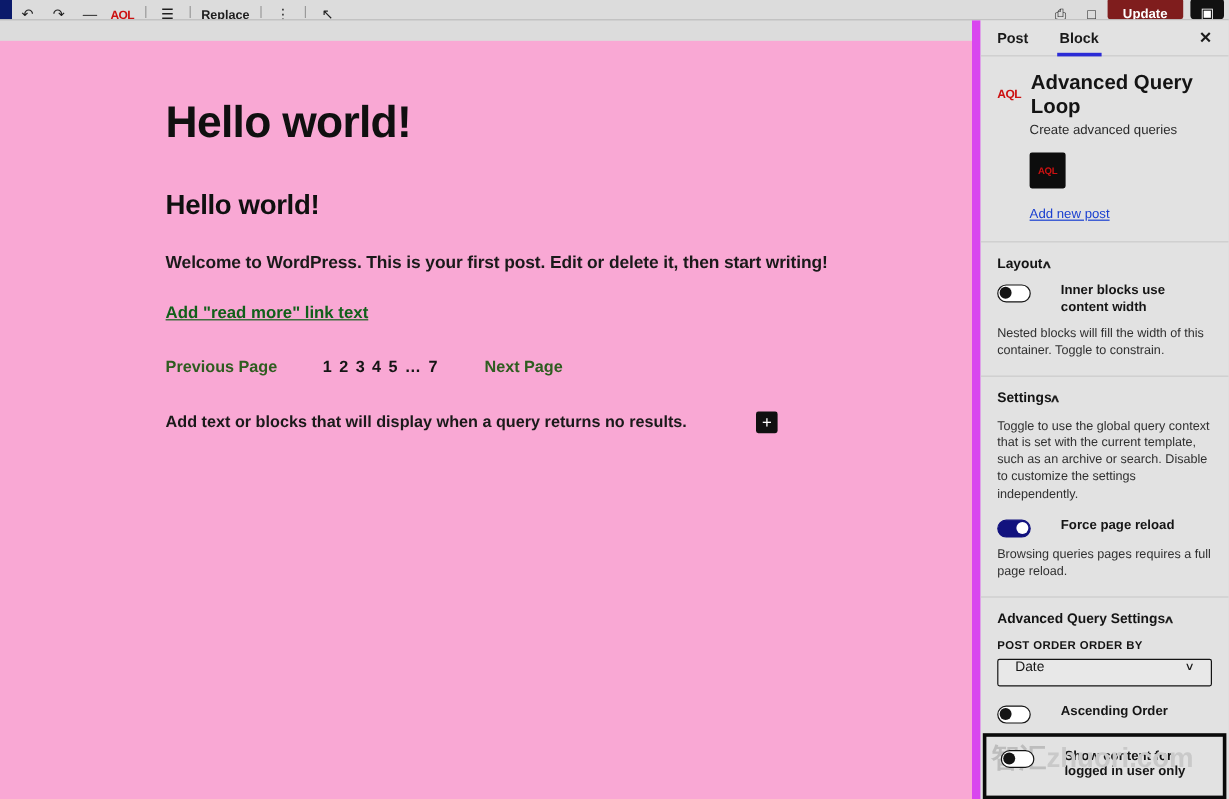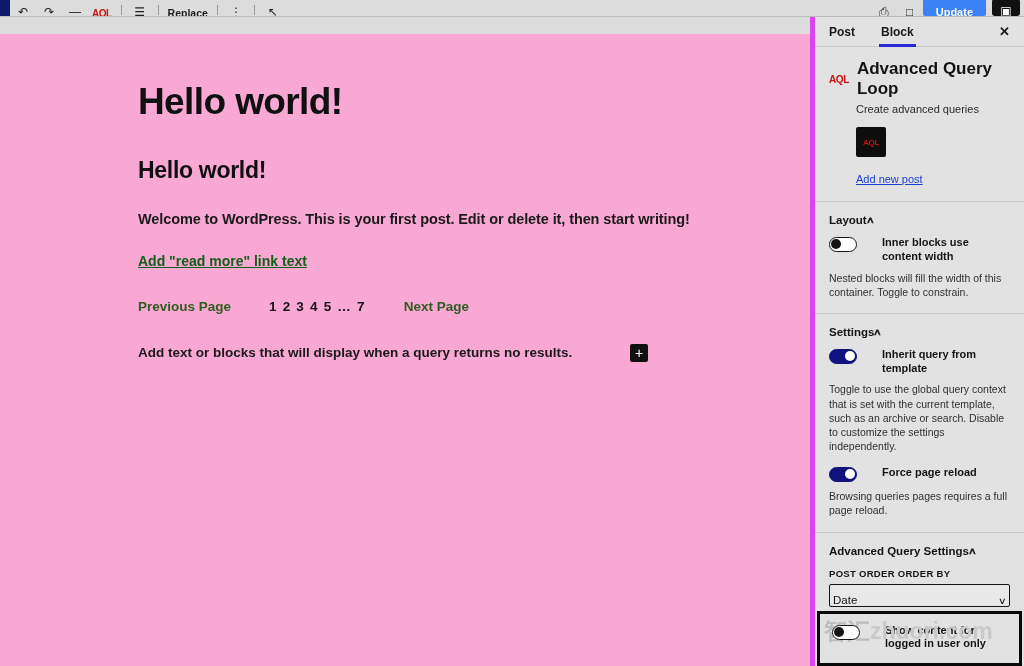--- a/index.html
+++ b/index.html
@@ -28,21 +28,21 @@
     font-size: 11px; color: #1e1e1e; position: relative;
     padding: 0 4px; overflow: hidden;
   }
   .tb-blue-pin { width: 10px; height: 17px; background: #0b1a6b; }
   .tb-sep { width: 1px; height: 10px; background: #9a9a9a; margin: 0 5px 1px 5px; }
   .tb-glyph { font-size: 12px; line-height: 13px; color: #1e1e1e; display: block; transform: translateY(3px); }
   .tb-aql { color: #cc1111; font-weight: bold; font-size: 10px; letter-spacing: -0.5px;
             transform: translateY(3px); display: block; }
   .tb-label { font-size: 10.5px; font-weight: bold; color: #1e1e1e; transform: translateY(3px); display: block; }
   .tb-update {
-    background: #3b82f6; color: #ffffff; font-size: 11px; font-weight: bold;
+    background: #7f1d1d; color: #ffffff; font-size: 11px; font-weight: bold;
     padding: 0 13px; height: 17px; display: flex; align-items: flex-end;
     justify-content: center; border-radius: 2px;
   }
   .tb-update span { transform: translateY(2px); display: block; }
   .tb-dark {
     background: #111; width: 28px; height: 17px; border-radius: 3px;
     display: flex; align-items: flex-end; justify-content: center; margin-left: 6px;
   }
   .tb-dark span { color: #fff; font-size: 12px; transform: translateY(2px); display: block; }
 
@@ -87,21 +87,21 @@
     display: flex; align-items: center; justify-content: center;
     font-size: 14px; line-height: 1; border-radius: 2px;
     margin-left: 12px; font-weight: normal;
   }
 
   
   .sidebar {
     position: absolute; top: 17px; right: 0;
     width: 214px; height: 649px;
     background: #e2e2e2;
-    border-left: 5px solid #d946ef;
+    border-left: 7px solid #d946ef;
     overflow: hidden;
   }
   .sb-tabs {
     display: flex; align-items: center; height: 30px;
     padding: 0 14px; border-bottom: 1px solid #cbcbcb;
     position: relative;
   }
   .sb-tab {
     font-size: 12px; font-weight: bold; color: #1a1a1a;
     margin-right: 26px; height: 30px; display: flex; align-items: center;
@@ -156,21 +156,21 @@
   .toggle-label { font-size: 11px; font-weight: bold; color: #151515; line-height: 1.25; }
   .help-text { font-size: 10.5px; color: #303030; line-height: 1.35; }
 
   .field-label {
     font-size: 9.5px; font-weight: bold; color: #141414;
     letter-spacing: 0.3px; margin-bottom: 5px;
   }
   .select-box {
     width: 100%; height: 23px; background: #e8e8e8;
     border: 1.5px solid #141414; border-radius: 2px;
-    display: flex; align-items: flex-end; padding: 0 3px;
+    display: flex; align-items: flex-start; padding: 0 14px;
     font-size: 11.5px; color: #141414; position: relative;
   }
   .select-box .sel-chev { margin-left: auto; font-size: 9px; transform: scaleX(1.3); }
 
   .highlight-box {
     position: absolute; left: 2px; right: 2px; bottom: 0;
     border: 3px solid #0a0a0a; background: #e2e2e2;
     padding: 10px 12px 12px 12px;
     min-height: 54px;
   }
@@ -292,26 +292,20 @@
         </div>
         <span class="toggle-label">Inner blocks use content width</span>
       </div>
       <div class="help-text">Nested blocks will fill the width of this container. Toggle to constrain.</div>
     </div>
 
     <div class="sb-section">
       <div class="sb-sec-head">
         <span>Settings</span>
         <span class="chev">∧</span>
-      </div>
-      <div class="toggle-row">
-        <div class="toggle on">
-          <div class="knob"></div>
-        </div>
-        <span class="toggle-label">Inherit query from template</span>
       </div>
       <div class="help-text" style="margin-bottom:13px;">Toggle to use the global query context that is set with the current template, such as an archive or search. Disable to customize the settings independently.</div>
       <div class="toggle-row">
         <div class="toggle on">
           <div class="knob"></div>
         </div>
         <span class="toggle-label">Force page reload</span>
       </div>
       <div class="help-text">Browsing queries pages requires a full page reload.</div>
     </div>

